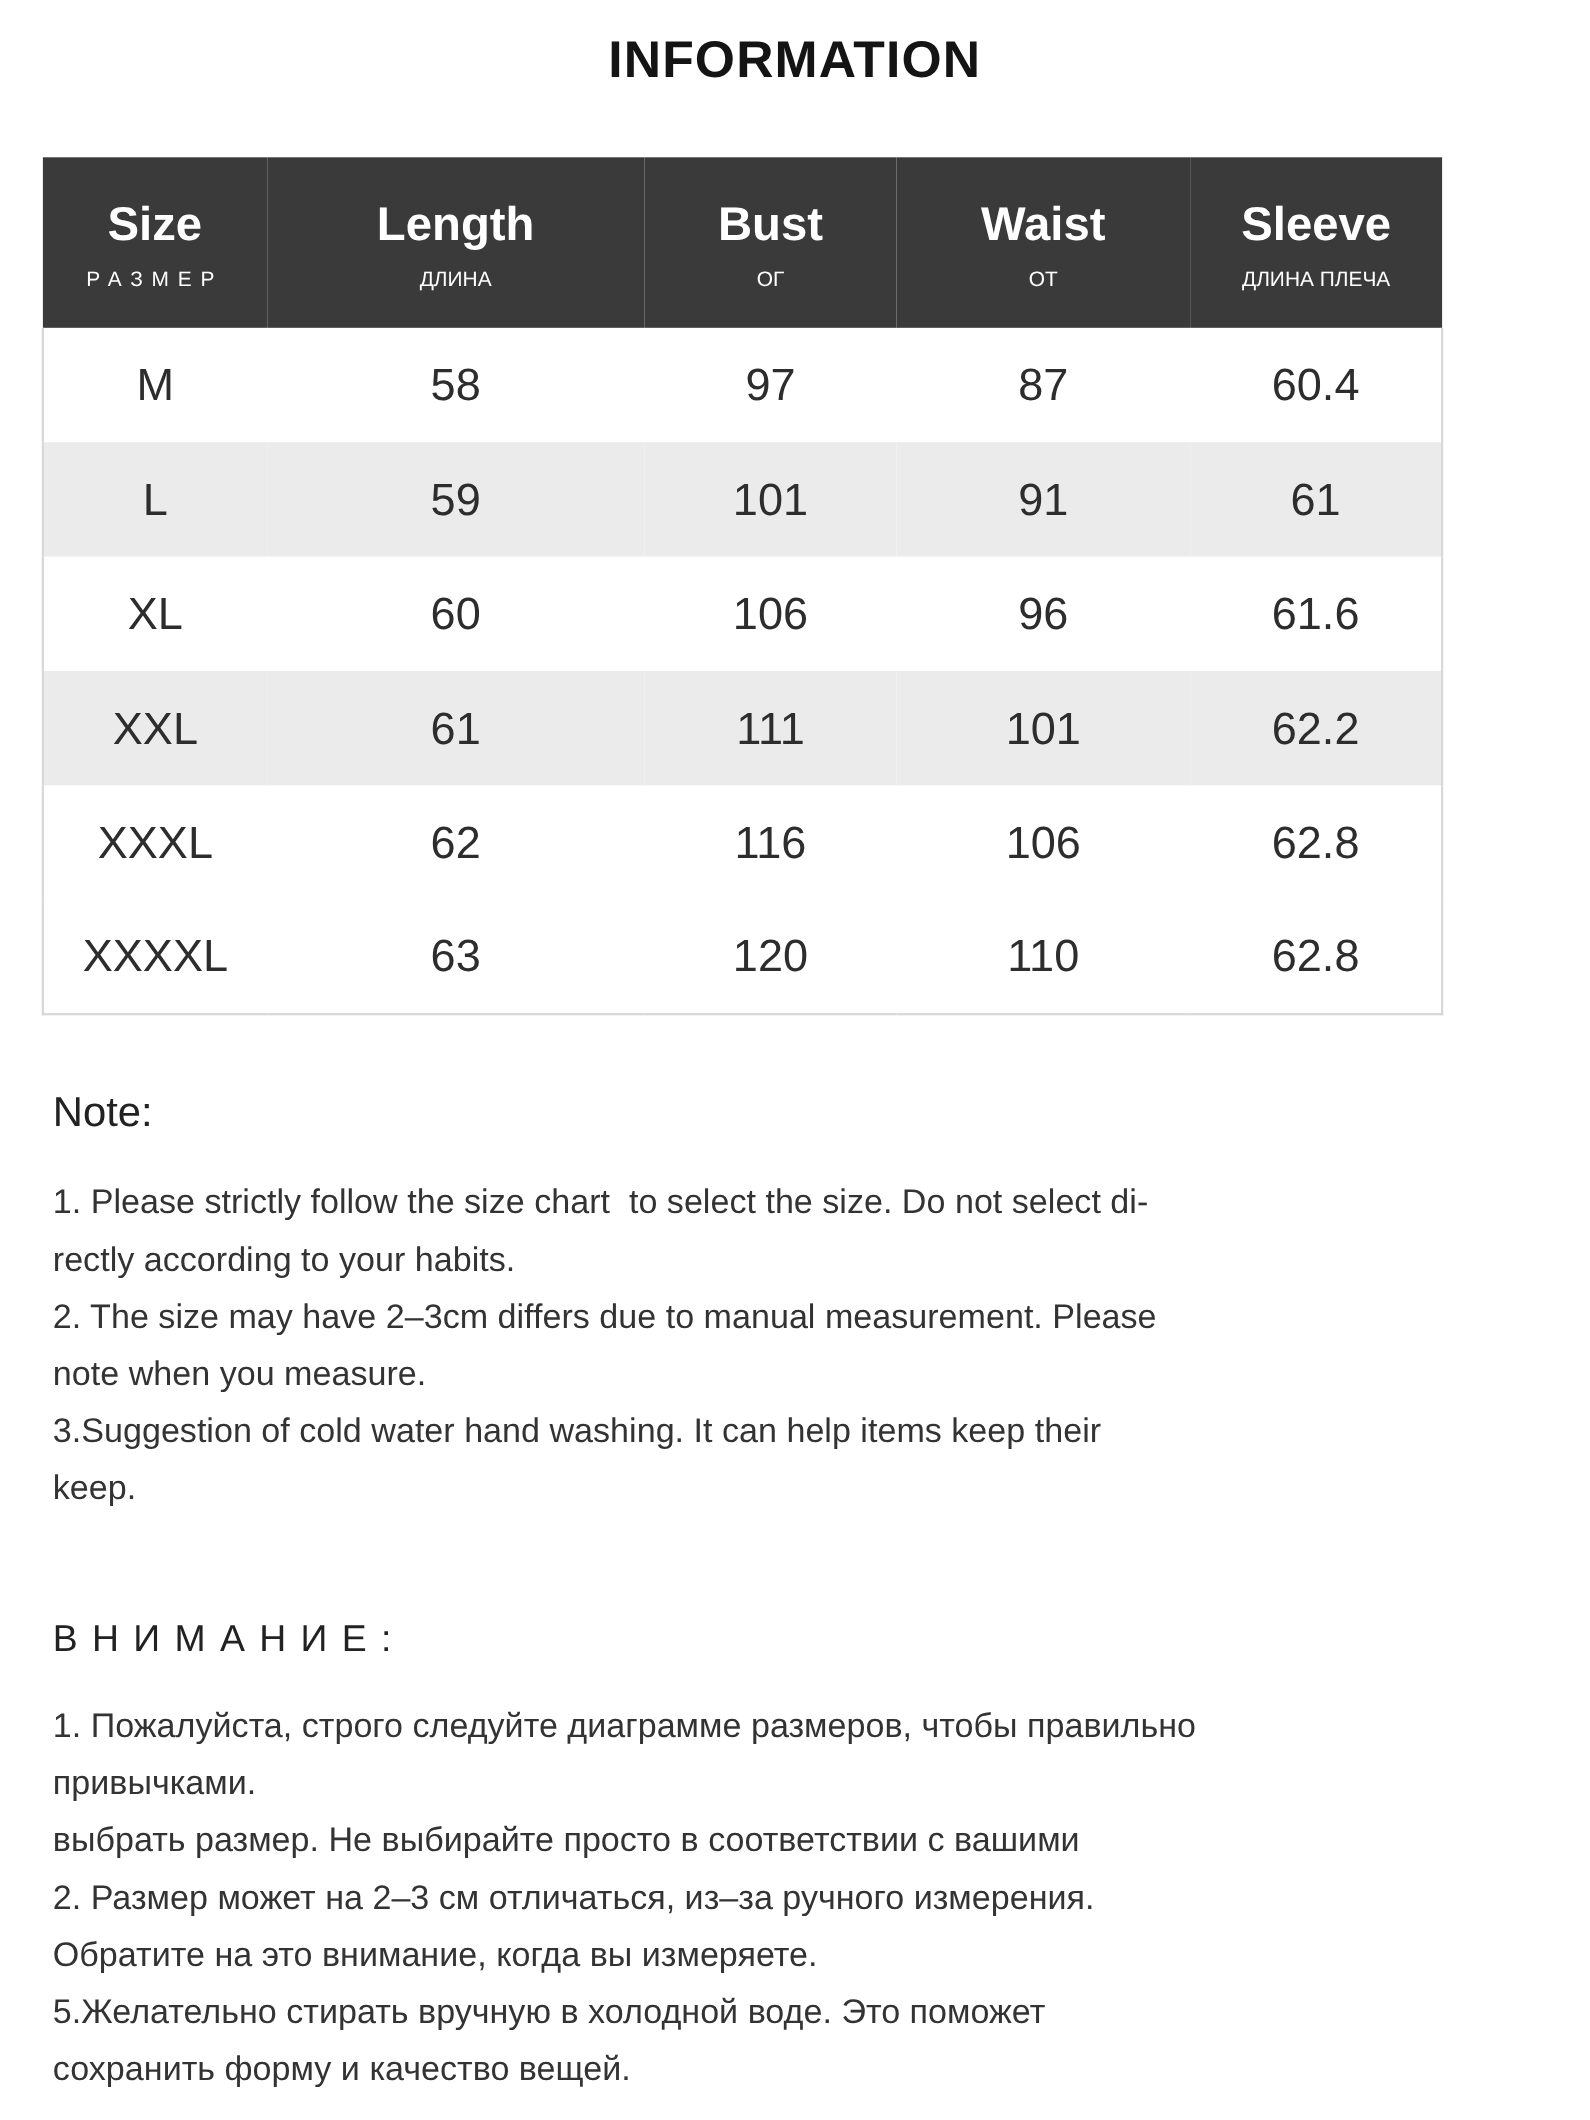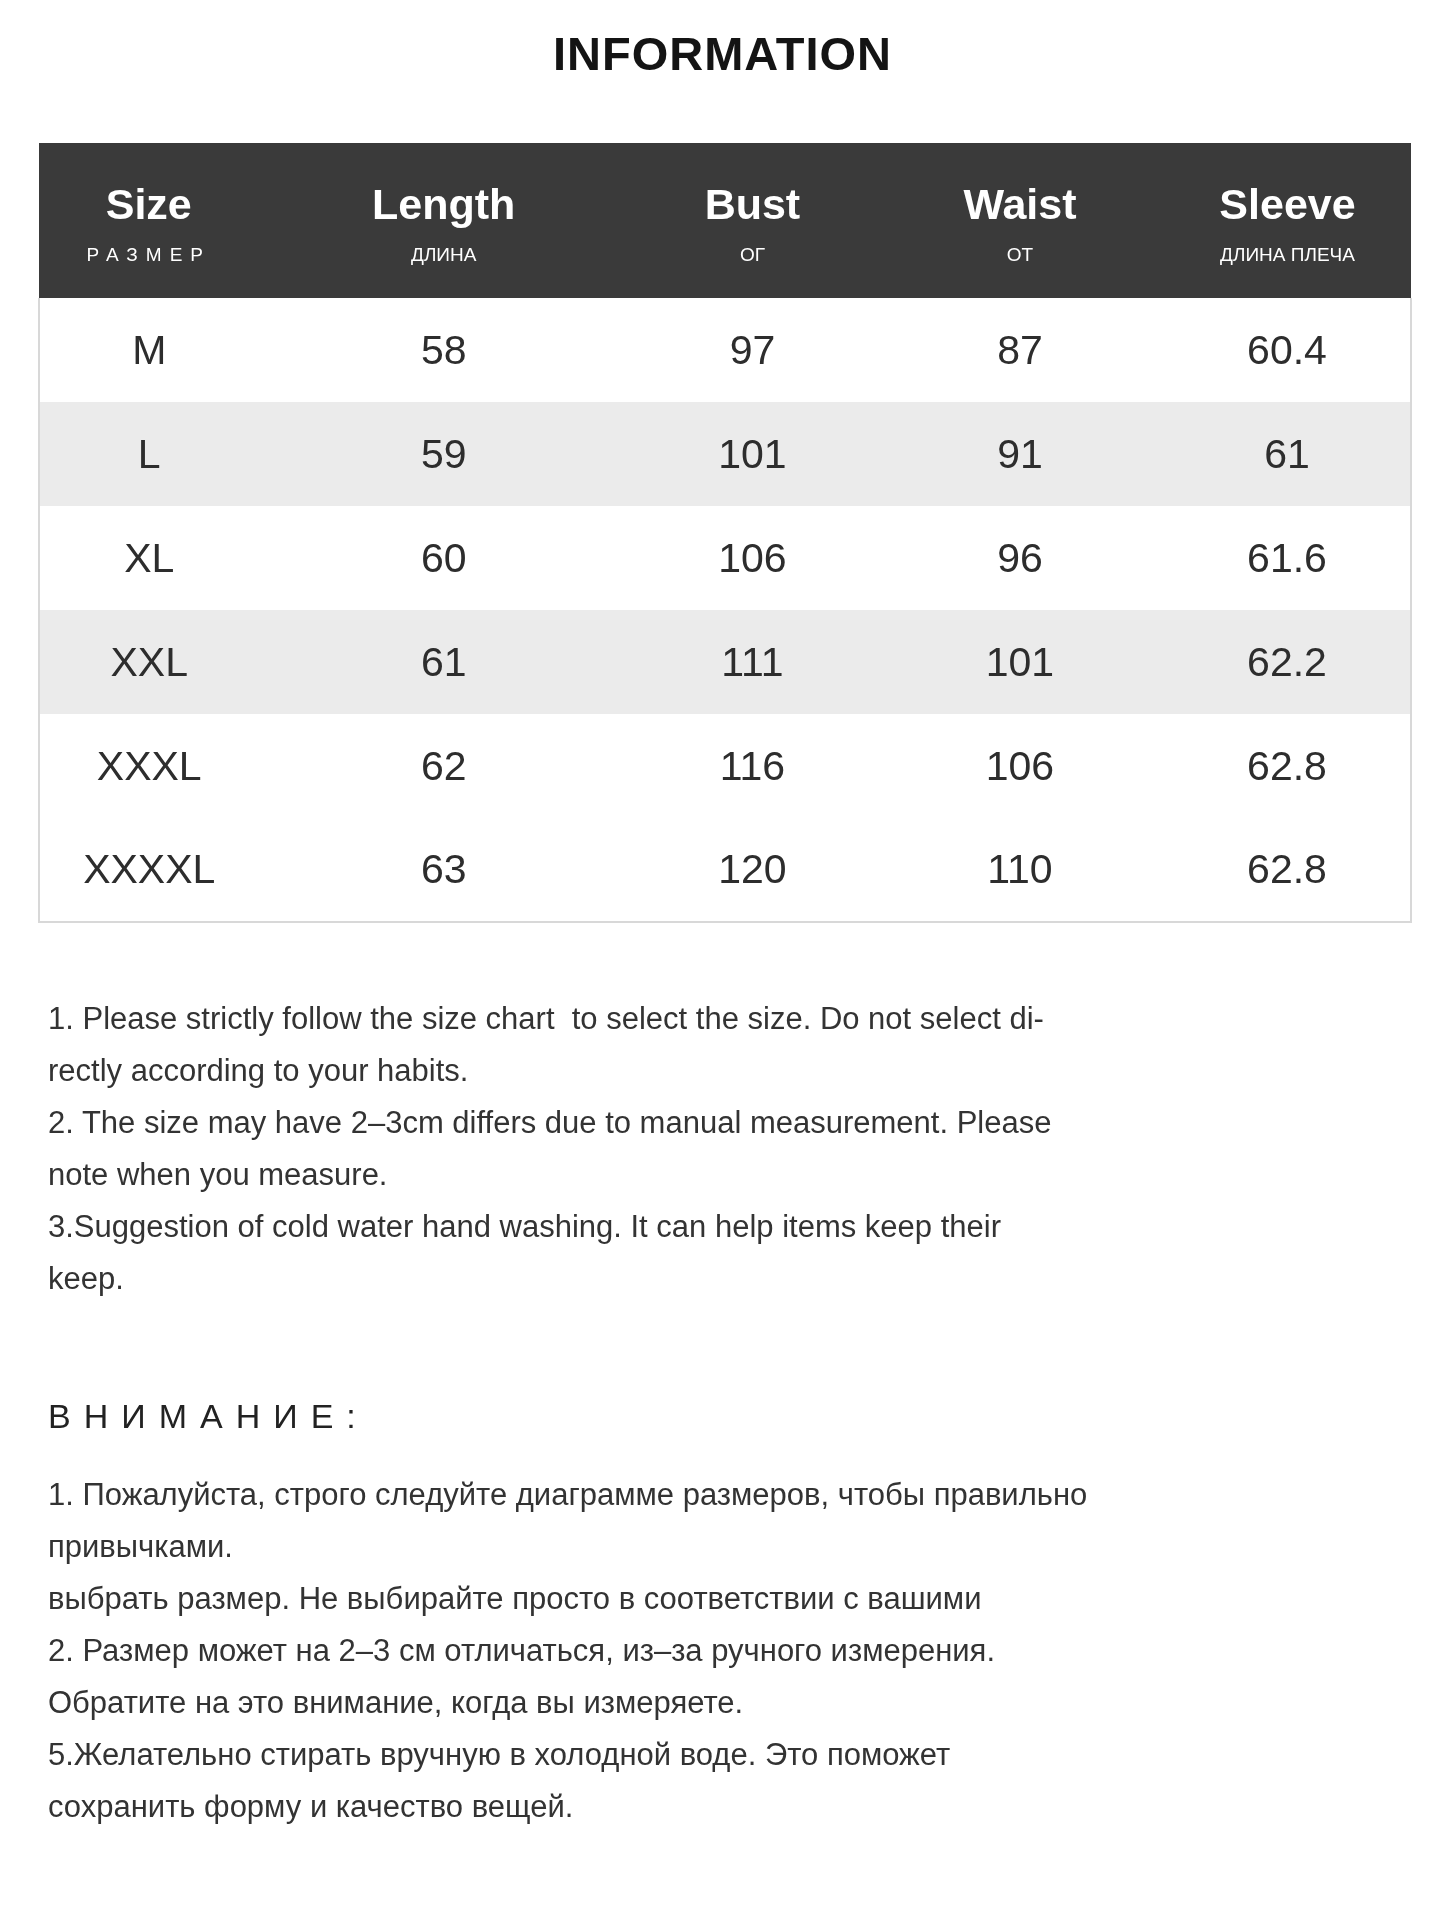--- a/index.html
+++ b/index.html
@@ -22,21 +22,21 @@
     margin:30px 0 0 0;
     text-align:center;
     font-size:47px;
     line-height:1;
     font-weight:700;
     letter-spacing:1px;
     color:#141414;
   }
   .size-table{
     margin:66px 33px 0 38px;
-    width:1374px;
+    width:1274px;
     border-collapse:collapse;
     table-layout:fixed;
   }
   .size-table col.c1{width:16%;}
   .size-table col.c2{width:27%;}
   .size-table col.c3{width:18%;}
   .size-table col.c4{width:21%;}
   .size-table col.c5{width:18%;}
   .size-table thead th{
     background:var(--header-bg);
@@ -180,20 +180,21 @@
           <td>XXXXL</td>
           <td>63</td>
           <td>120</td>
           <td>110</td>
           <td>62.8</td>
         </tr>
       </tbody>
   </table>
 
   <section class="note note-en">
+    <h2 class="note-heading">Note:</h2>
     <div class="lines" id="note-en-lines">
         <div class="line">1. Please strictly follow the size chart  to select the size. Do not select di-</div>
         <div class="line">rectly according to your habits.</div>
         <div class="line">2. The size may have 2–3cm differs due to manual measurement. Please</div>
         <div class="line">note when you measure.</div>
         <div class="line">3.Suggestion of cold water hand washing. It can help items keep their</div>
         <div class="line">keep.</div>
       </div>
   </section>
 

